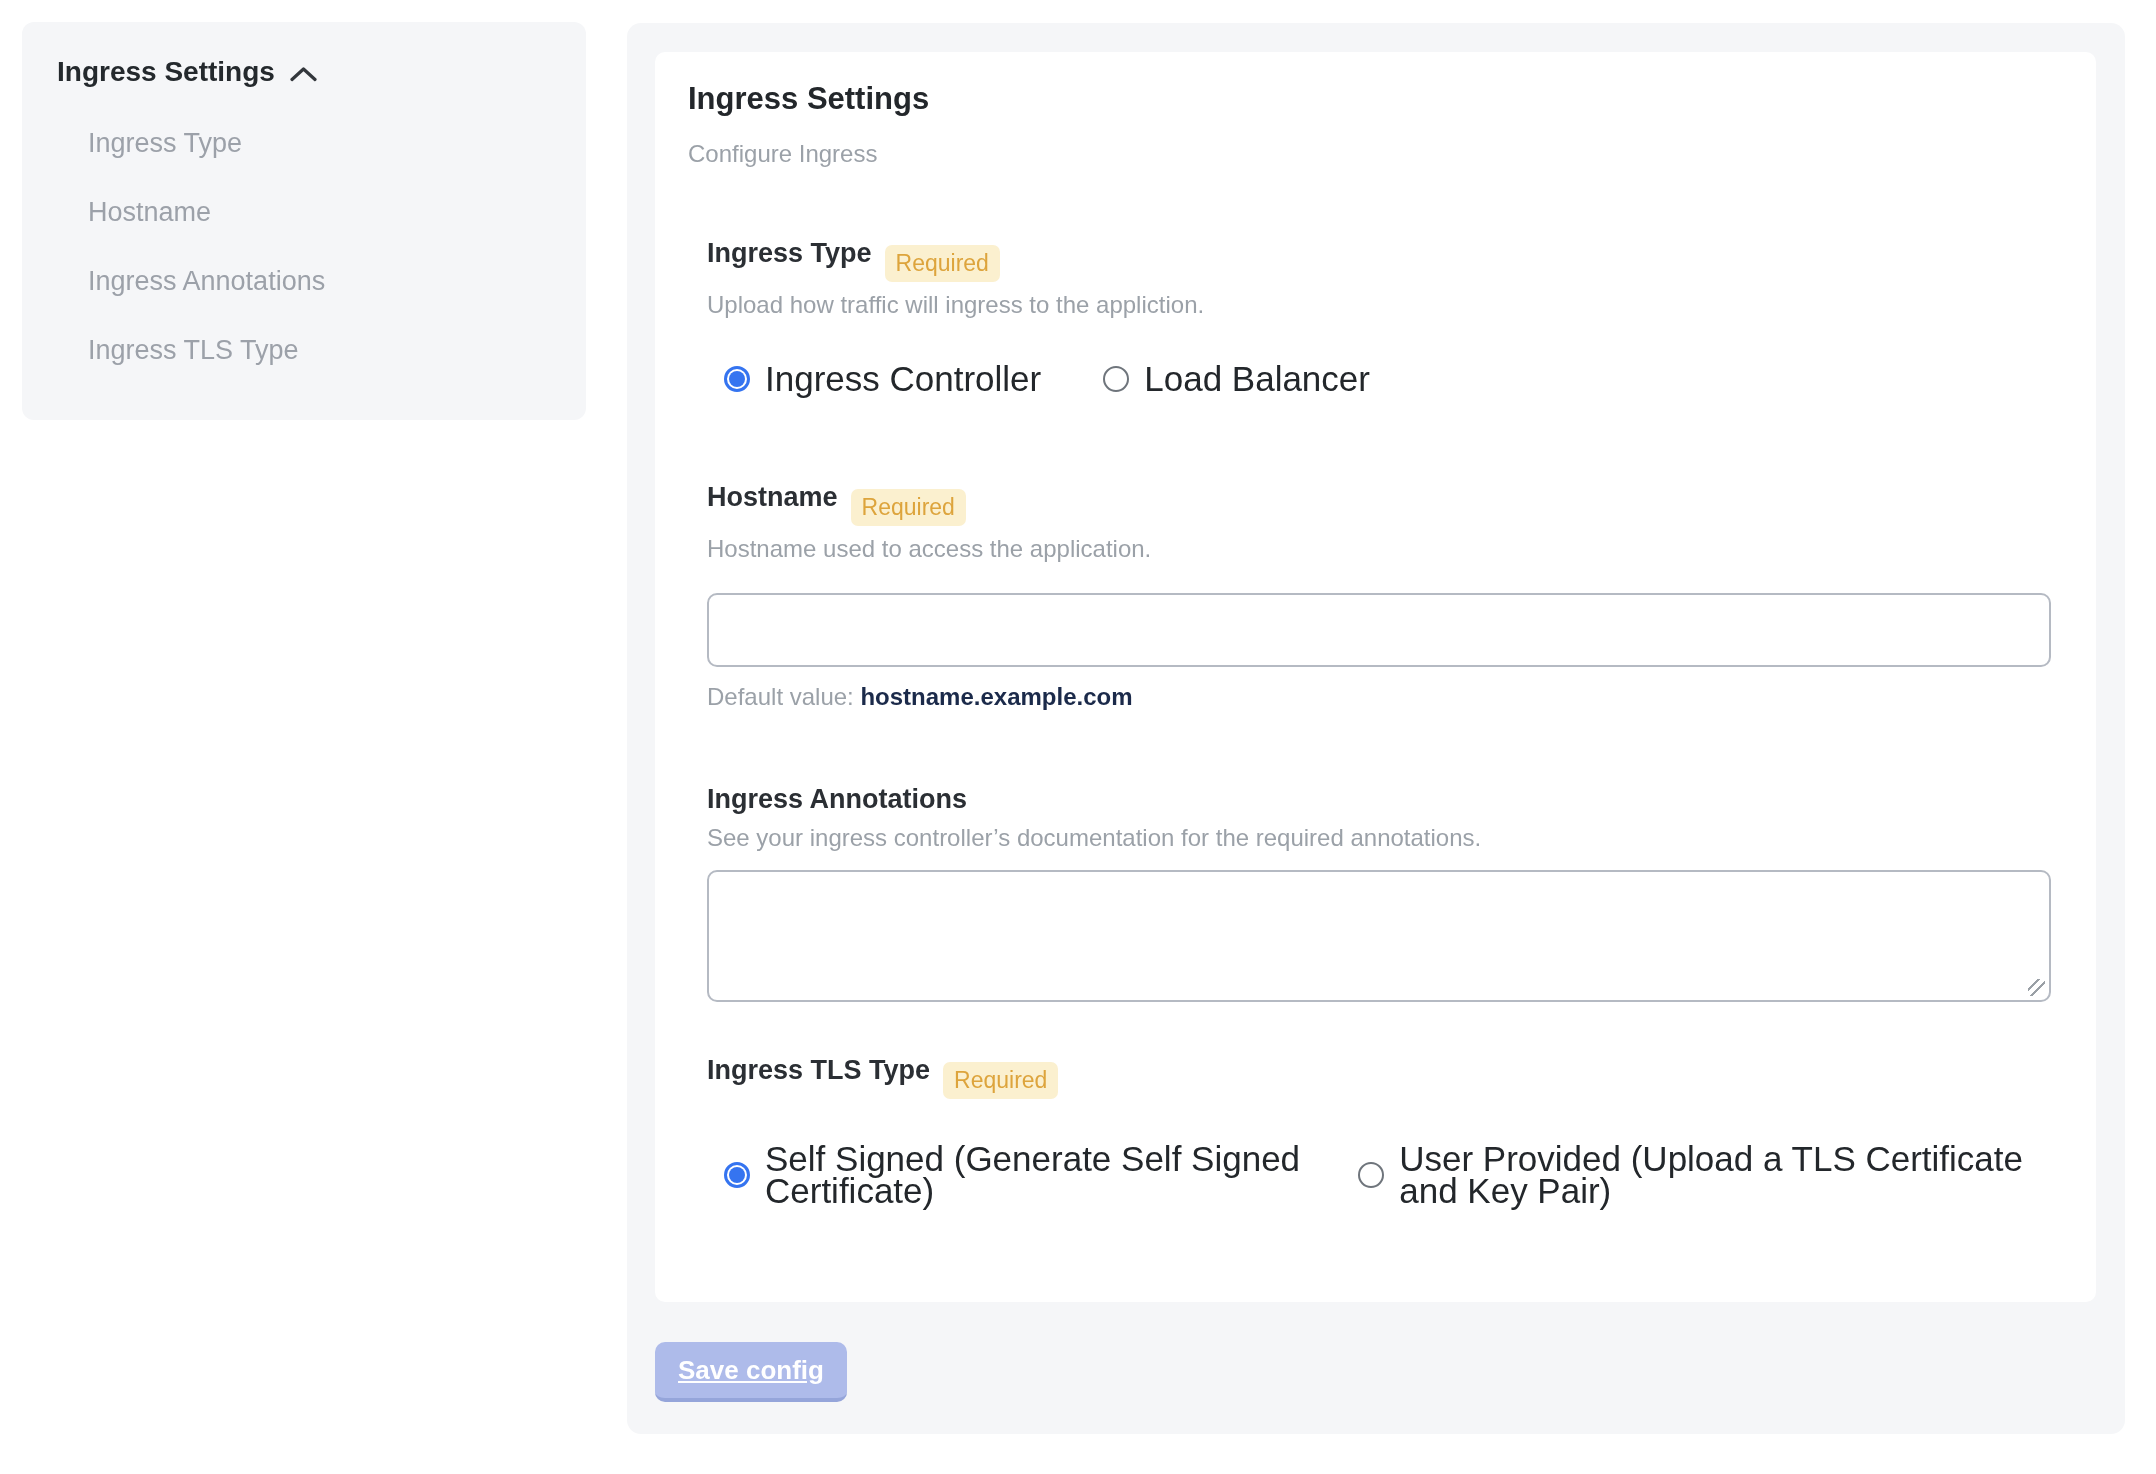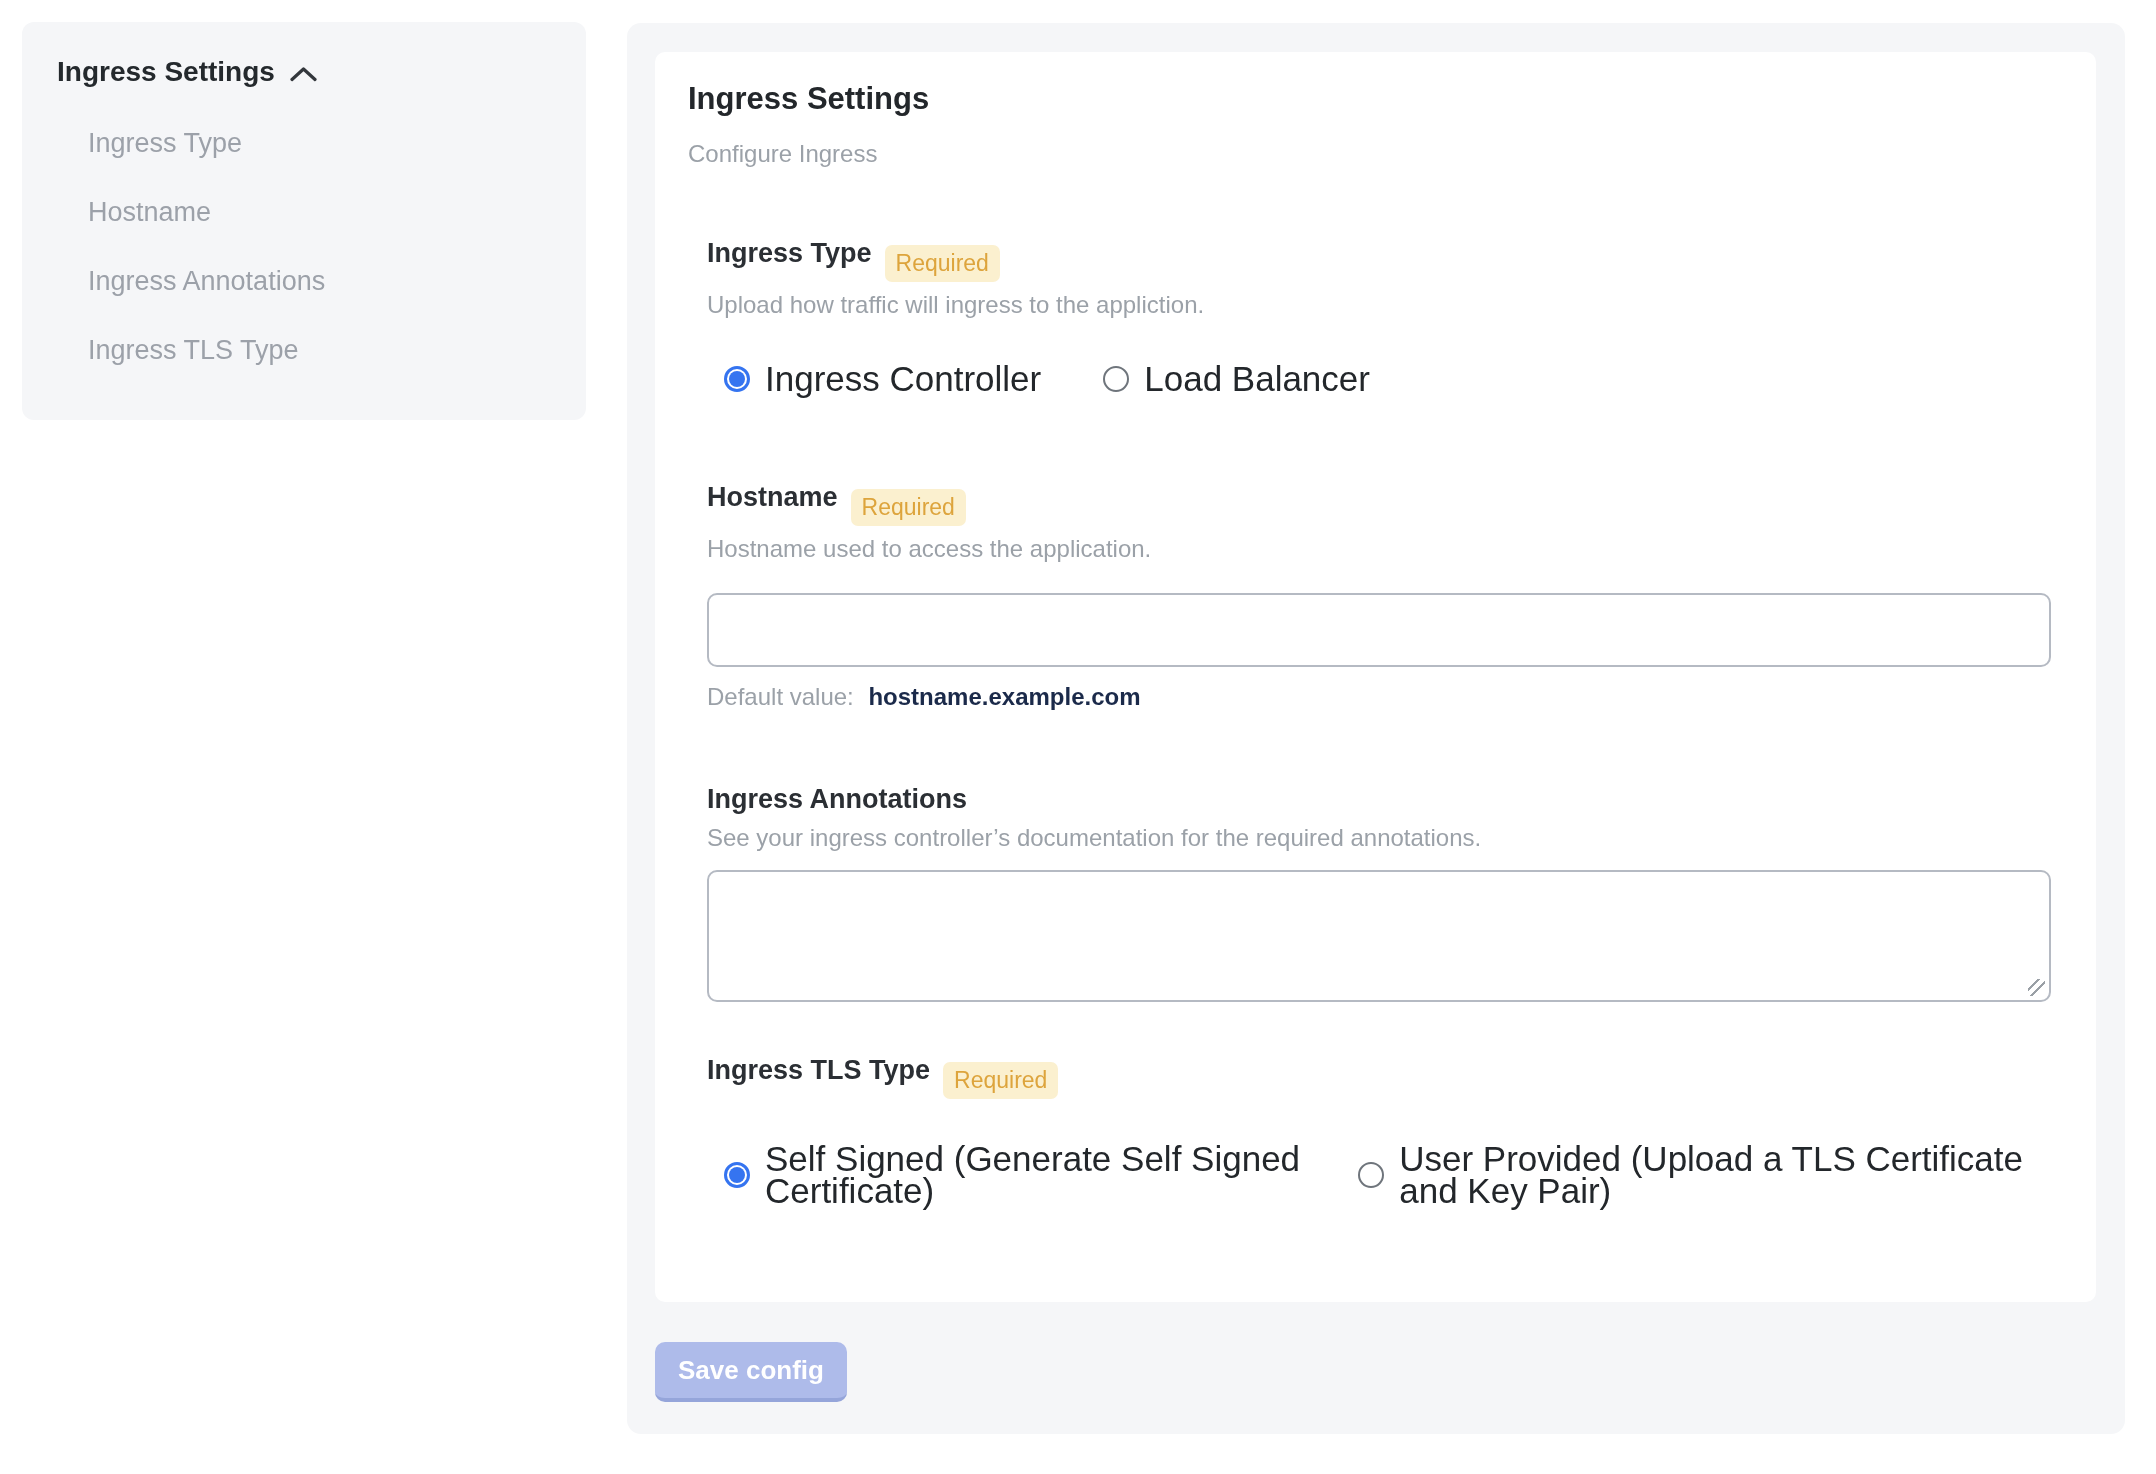--- a/index.html
+++ b/index.html
@@ -65,21 +65,21 @@
 
   
   .text-input{
     margin-top:30px;display:block;width:1344px;height:74px;
     border:2px solid #b5bac3;border-radius:10px;box-sizing:border-box;
     font-size:26px;padding:0 20px;color:#23272b;background:#fff;
     font-family:inherit;outline:none;
   }
   .default-line{margin-top:16px;font-size:24px;line-height:28px;}
   .default-label{color:#9ba1a8;margin-top:28px;}
-  .default-value{color:#1b2a4a;font-weight:600;margin-left:8px;text-align:center;}
+  .default-value{color:#1b2a4a;font-weight:600;margin-left:0;text-align:center;}
 
   .textarea-wrap{position:relative;margin-top:18px;width:1344px;}
   .annotations-textarea{
     display:block;width:100%;height:132px;
     border:2px solid #b5bac3;border-radius:10px;box-sizing:border-box;
     font-size:26px;padding:14px 20px;resize:none;background:#fff;
     font-family:inherit;outline:none;color:#23272b;
   }
   .resize-grip{
     position:absolute;right:6px;bottom:6px;width:17px;height:17px;
@@ -89,21 +89,21 @@
     cursor:nwse-resize;
   }
 
   .tls-options{margin:44px 0 0 17px;display:flex;flex-direction:row;gap:40px;}
 
   
   .save-btn{
     position:absolute;left:28px;top:1319px;width:192px;height:60px;
     background:#aebbea;border:none;border-bottom:4px solid #95a5da;
     border-radius:10px;color:#ffffff;font-weight:700;font-size:26px;
-    font-family:inherit;cursor:pointer;
+    font-family:inherit;cursor:pointer;text-decoration:underline;
   }
 </style>
 </head>
 <body>
 
 <nav class="sidebar">
   <div class="sidebar-title">
     <span>Ingress Settings</span>
     <span class="chevron-up">
       <svg width="27" height="16" viewBox="0 0 27 16">

